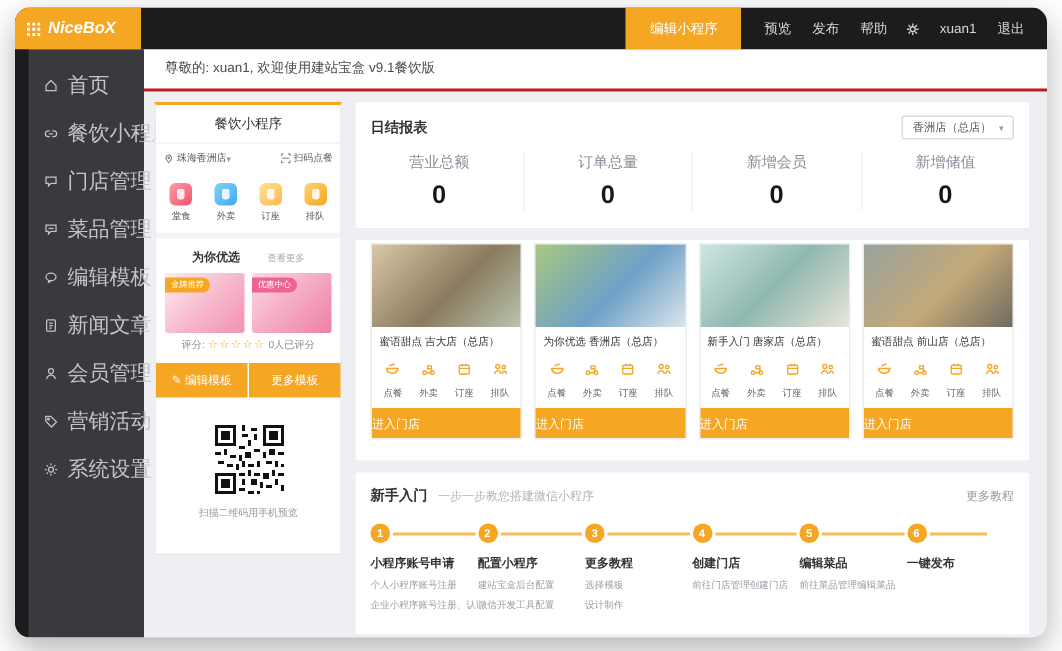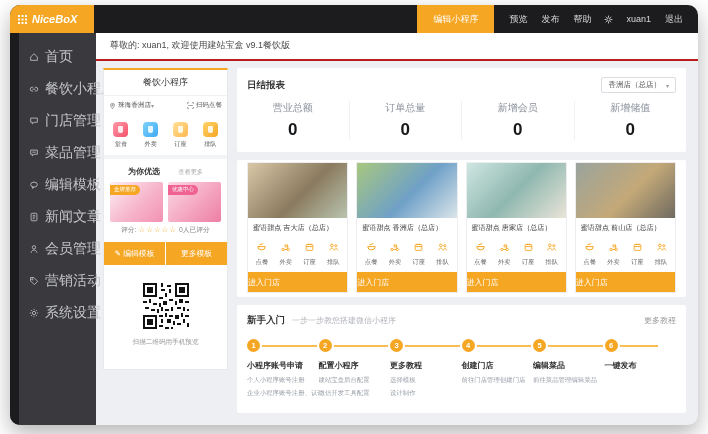--- a/index.html
+++ b/index.html
@@ -71,21 +71,21 @@
   .card-title { font-size:9.5px; font-weight:bold; color:#333; }
   .card-sub { font-size:8px; color:#b0b4ba; margin-left:7px; }
   .card-more { margin-left:auto; font-size:8px; color:#999; cursor:pointer; }
   .store-select { margin-left:auto; border:1px solid #d9dce1; border-radius:2px; font-size:7.5px; color:#555;
                   padding:2px 6px; display:flex; gap:5px; align-items:center; cursor:pointer; background:#fff; }
   .metrics { display:flex; padding:2px 0 12px; }
   .metric { flex:1; text-align:center; border-left:1px solid #f0f1f3; }
   .metric:first-child { border-left:none; }
   .metric-label { font-size:10px; color:#8a8f99; margin-bottom:5px; }
   .metric-value { font-size:17px; font-weight:bold; color:#17181a; }
-  .store-grid { display:flex; gap:8px; padding:2px 10px 4px; }
+  .store-grid { display:flex; gap:8px; padding:2px 10px 14px; }
   .store-card { flex:1; border:1px solid #ecedf0; min-width:0; display:flex; flex-direction:column; }
   .store-photo { height:55px; }
   .ph0 { background:linear-gradient(135deg,#d9c8a7,#8a7a5f 55%,#b9c4ad); }
   .ph1 { background:linear-gradient(135deg,#a8c77f,#6fa0c7 55%,#dbe6ea); }
   .ph2 { background:linear-gradient(135deg,#cfe6e1,#8fb8b0 50%,#eae4d8); }
   .ph3 { background:linear-gradient(135deg,#9aa39d,#c4a978 55%,#6f6a60); }
   .store-name { font-size:7.1px; color:#333; padding:5px 5px 2px; white-space:nowrap; overflow:hidden; }
   .store-actions { display:flex; padding:3px 2px 5px; }
   .sa { flex:1; text-align:center; cursor:pointer; }
   .sa-label { font-size:6.3px; color:#666; margin-top:2px; }
@@ -344,21 +344,21 @@
                         <circle cx="4" cy="4" r="1.6"></circle>
                         <path d="M1.5 10c.3-1.8 1.3-2.7 2.5-2.7S6.2 8.2 6.5 10"></path>
                         <circle cx="8.8" cy="4.5" r="1.3"></circle>
                         <path d="M7.5 10c.2-1.5 1-2.2 1.9-2.2s1.3.7 1.5 2.2"></path>
                       </svg><div class="sa-label">排队</div></div>
                 </div>
                 <div class="enter-btn">进入门店</div>
               </div>
               <div class="store-card">
                 <div class="store-photo ph1"></div>
-                <div class="store-name">蜜语甜点 香洲店（总店）</div>
+                <div class="store-name">为你优选 香洲店（总店）</div>
                 <div class="store-actions">
                   <div class="sa"><svg width="11" height="10" viewBox="0 0 12 12" fill="none" stroke="#f5a623" stroke-width="1.2">
                         <path d="M1.5 5.5h9a4.5 4 0 0 1-9 0Z"></path>
                         <path d="M3.5 3.5 8 2"></path>
                       </svg><div class="sa-label">点餐</div></div>
                   <div class="sa"><svg width="11" height="10" viewBox="0 0 12 12" fill="none" stroke="#f5a623" stroke-width="1.1">
                         <circle cx="3" cy="9" r="1.4"></circle>
                         <circle cx="9.3" cy="9" r="1.4"></circle>
                         <path d="M4.4 9h3.4L9 5.8M5.5 3.5h3v2.3h-3z"></path>
                       </svg><div class="sa-label">外卖</div></div>
@@ -370,21 +370,21 @@
                         <circle cx="4" cy="4" r="1.6"></circle>
                         <path d="M1.5 10c.3-1.8 1.3-2.7 2.5-2.7S6.2 8.2 6.5 10"></path>
                         <circle cx="8.8" cy="4.5" r="1.3"></circle>
                         <path d="M7.5 10c.2-1.5 1-2.2 1.9-2.2s1.3.7 1.5 2.2"></path>
                       </svg><div class="sa-label">排队</div></div>
                 </div>
                 <div class="enter-btn">进入门店</div>
               </div>
               <div class="store-card">
                 <div class="store-photo ph2"></div>
-                <div class="store-name">蜜语甜点 唐家店（总店）</div>
+                <div class="store-name">新手入门 唐家店（总店）</div>
                 <div class="store-actions">
                   <div class="sa"><svg width="11" height="10" viewBox="0 0 12 12" fill="none" stroke="#f5a623" stroke-width="1.2">
                         <path d="M1.5 5.5h9a4.5 4 0 0 1-9 0Z"></path>
                         <path d="M3.5 3.5 8 2"></path>
                       </svg><div class="sa-label">点餐</div></div>
                   <div class="sa"><svg width="11" height="10" viewBox="0 0 12 12" fill="none" stroke="#f5a623" stroke-width="1.1">
                         <circle cx="3" cy="9" r="1.4"></circle>
                         <circle cx="9.3" cy="9" r="1.4"></circle>
                         <path d="M4.4 9h3.4L9 5.8M5.5 3.5h3v2.3h-3z"></path>
                       </svg><div class="sa-label">外卖</div></div>

